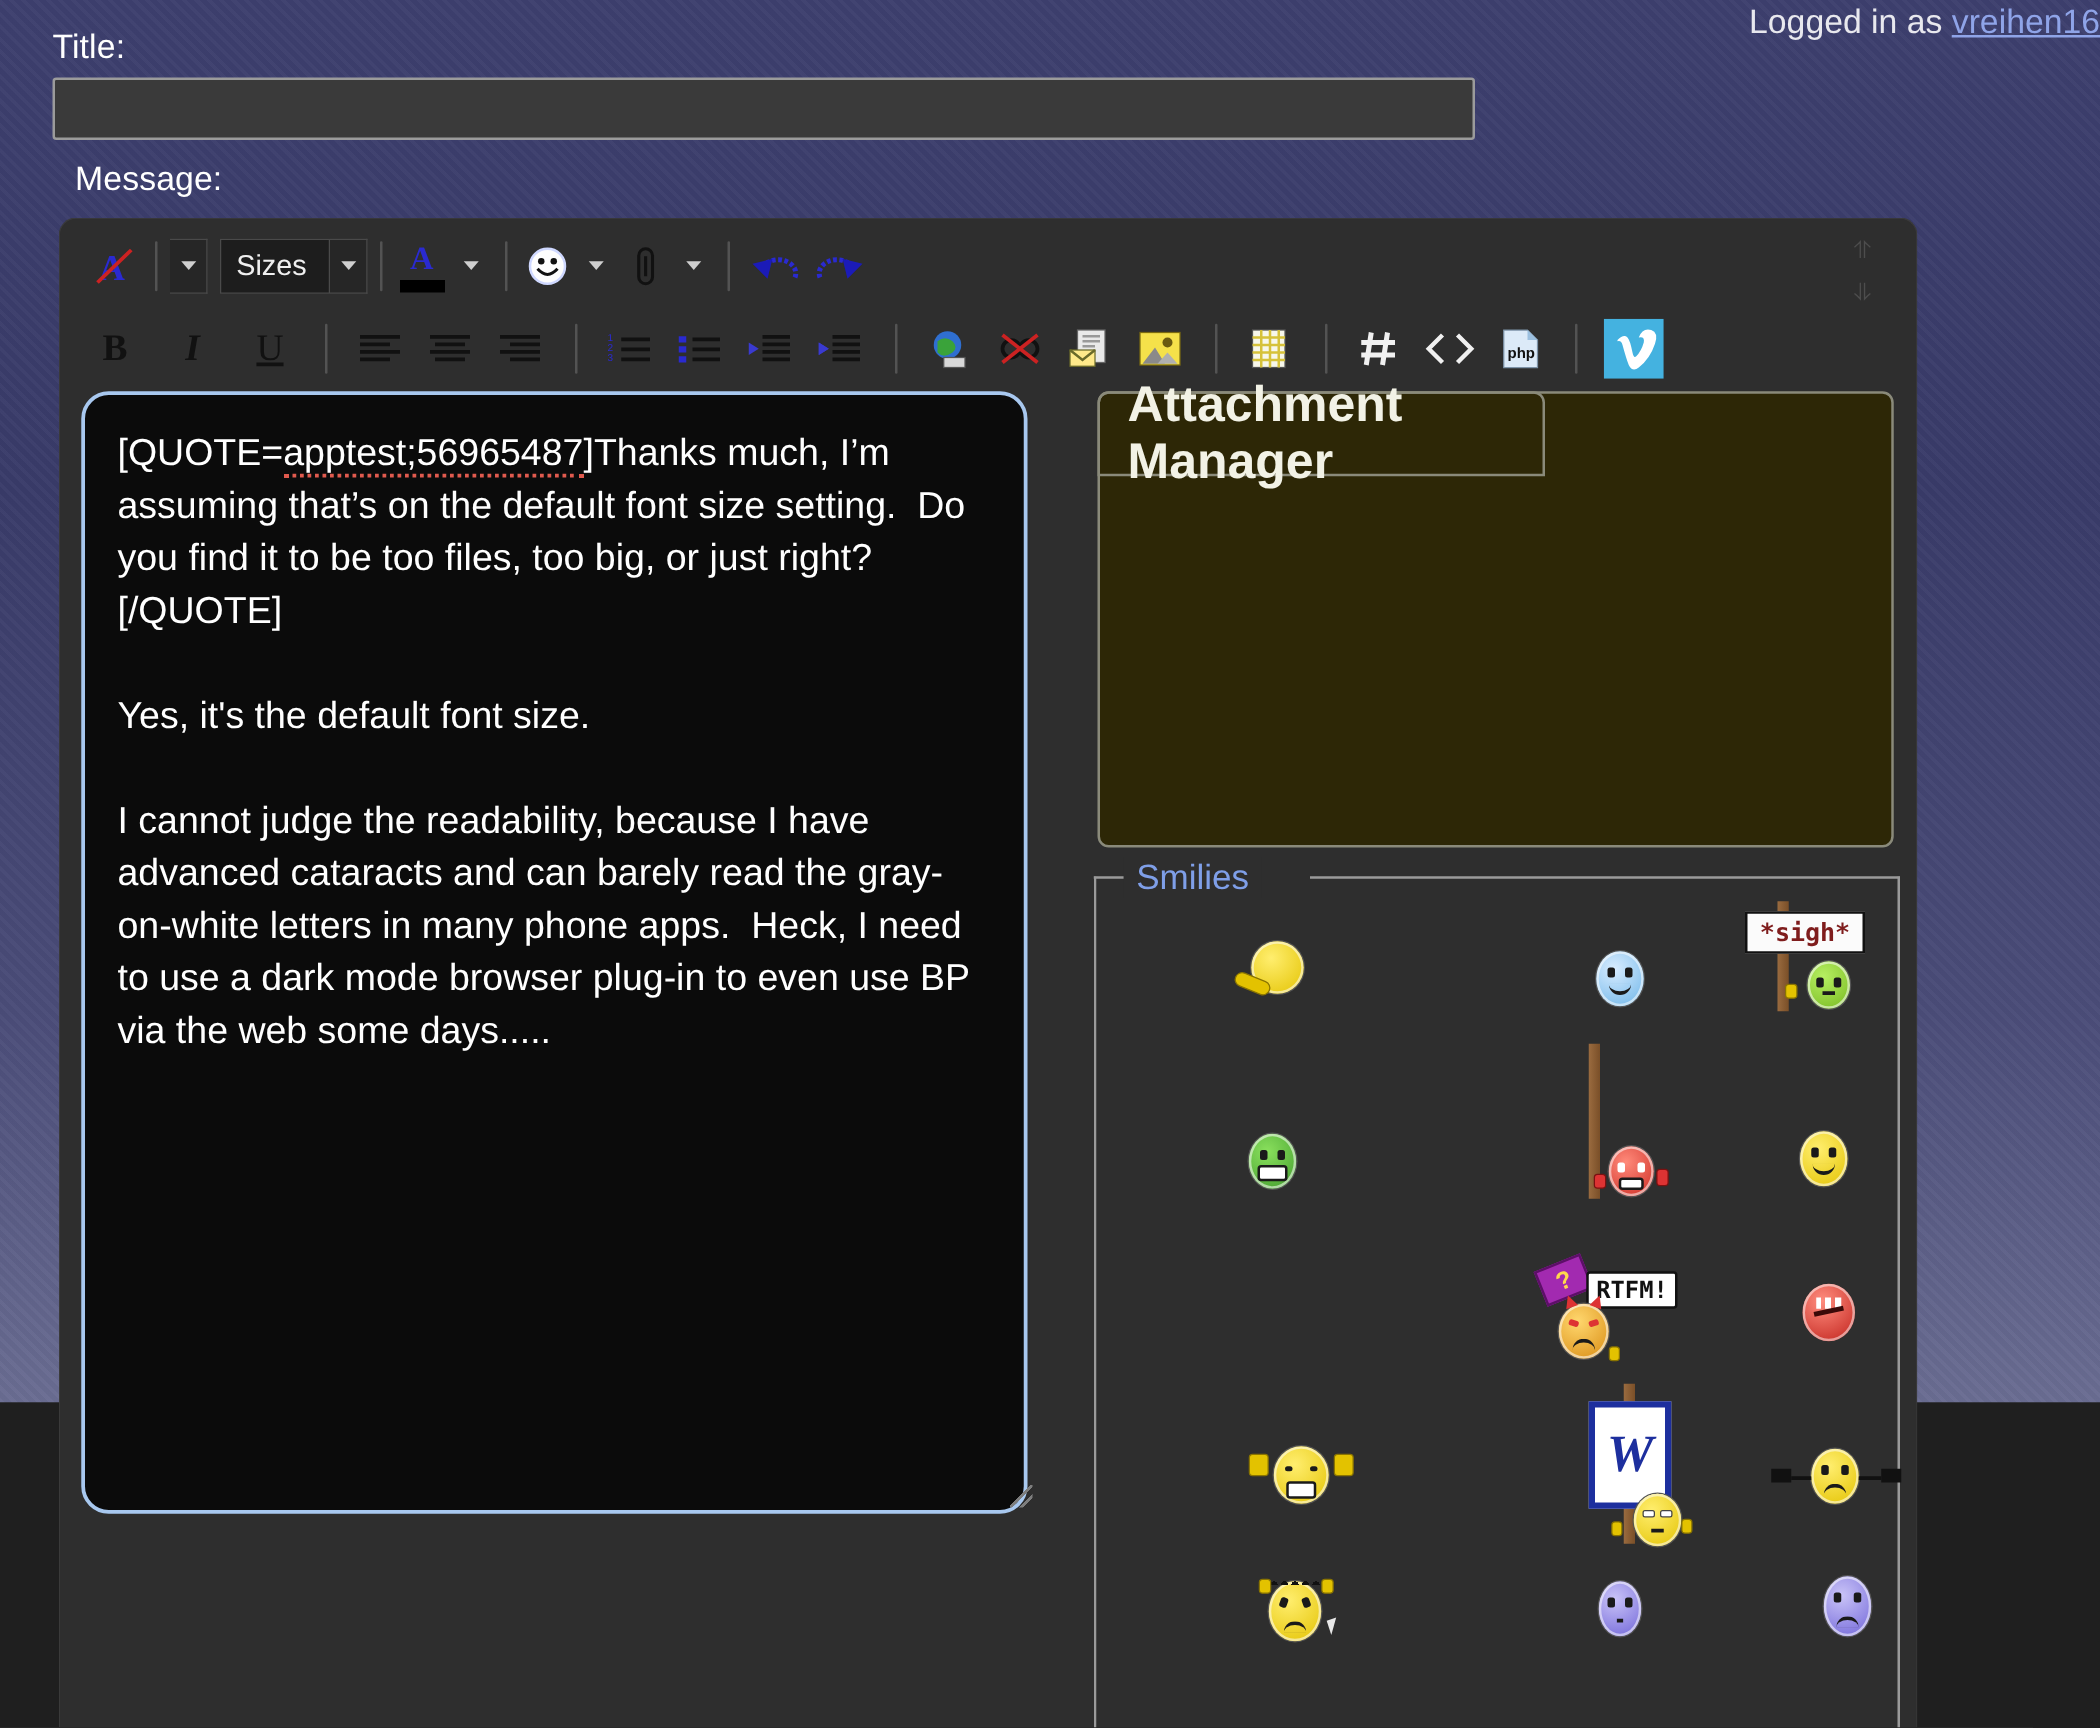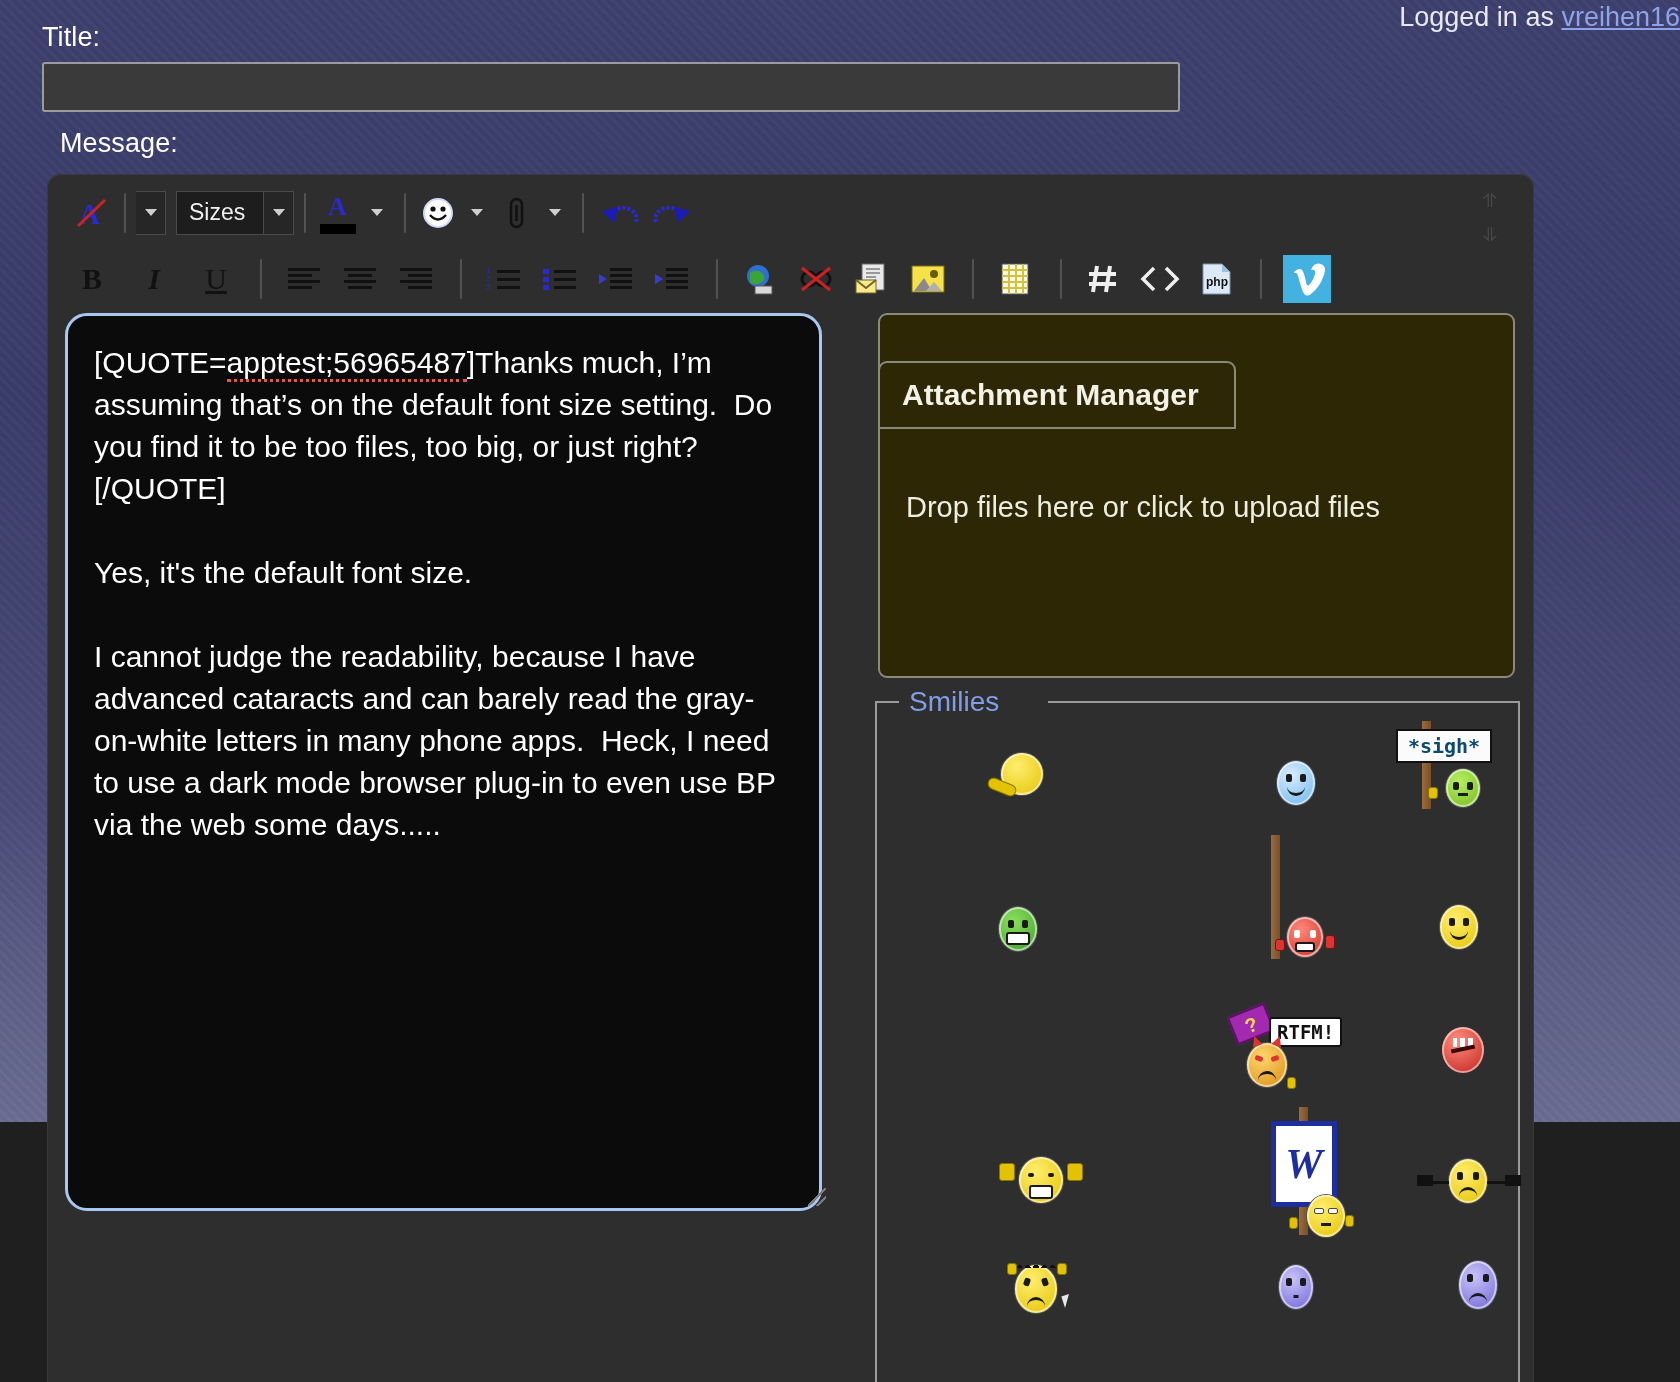--- a/index.html
+++ b/index.html
@@ -112,22 +112,22 @@
   }
 
   
   #attach-panel {
     position:absolute; left:830px; top:5px; width:637px; height:365px;
     background:#2d2706; border:2px solid #8a8a7a; border-radius:9px;
   }
   #attach-header {
     position:absolute; left:-2px; top:-2px; width:358px; height:68px;
     border:2px solid #8a8a7a; border-radius:9px 9px 0 0;
-    color:#f2f2e6; font-size:30px; font-weight:bold;
-    display:flex; align-items:center; padding-left:22px;margin-top:48px;
+    color:#f2f2e6; font-size:40px; font-weight:bold;
+    display:flex; align-items:center; padding-left:22px;
   }
   #attach-drop {
     position:absolute; left:0; top:176px; width:100%;
     color:#eeeee0; font-size:29px; padding-left:26px;
   }
 
   
   #smilies-panel {
     position:absolute; left:827px; top:393px; width:645px; height:690px;
     border:2px solid #9a9a9a; border-top:none; border-radius:0 0 4px 4px;
@@ -166,21 +166,21 @@
     width:18px; height:9px; border-bottom:3px solid #1a1a1a;
     border-radius:0 0 12px 12px;
   }
   .face .mouth.frown { bottom:7px; border-bottom:none; border-top:3px solid #1a1a1a; border-radius:12px 12px 0 0; }
   .face .mouth.flat  { bottom:11px; height:0; border-bottom:3px solid #1a1a1a; border-radius:0; width:10px; }
   .face .mouth.teeth { bottom:6px; width:24px; height:13px; background:#fff; border:2px solid #1a1a1a; border-radius:3px; }
 
   
   .sign {
     position:absolute; background:#fbfbfb; border:2px solid #111;
-    color:#0c4a6e; font-family:"DejaVu Sans Mono", monospace; font-weight:bold;
+    color:#7f1d1d; font-family:"DejaVu Sans Mono", monospace; font-weight:bold;
     display:flex; align-items:center; justify-content:center; text-align:center;
     line-height:1.05;
   }
   .pole { position:absolute; width:9px; background:linear-gradient(90deg,#9a6b3f,#7a4f28); }
 
   .rtfm-bubble {
     position:absolute; background:#fff; border:2px solid #111; border-radius:3px;
     color:#111; font-family:"DejaVu Sans Mono", monospace; font-weight:bold; font-size:19px;
     padding:2px 6px;
   }
@@ -516,21 +516,20 @@
 
       <div id="message-box"><span>[QUOTE=</span><span class="spell">apptest;56965487</span><span>]</span><span>Thanks much, I’m assuming that’s on the default font size setting.  Do you find it to be too files, too big, or just right?[/QUOTE]</span>
 
 <span>Yes, it's the default font size.</span>
 
 <span>I cannot judge the readability, because I have advanced cataracts and can barely read the gray-on-white letters in many phone apps.  Heck, I need to use a dark mode browser plug-in to even use BP via the web some days.....</span></div>
       <div class="resize-grip"></div>
 
       <div id="attach-panel">
         <div id="attach-header">Attachment Manager</div>
-        <div id="attach-drop">Drop files here or click to upload files</div>
       </div>
 
       <div class="sm-line-l"></div>
       <div class="sm-line-r"></div>
       <div id="smilies-legend">Smilies</div>
 
       <div id="smilies-panel">
         <div class="sm-grid">
 
           <div class="sm-cell" style="left:110px; top:42px;">

